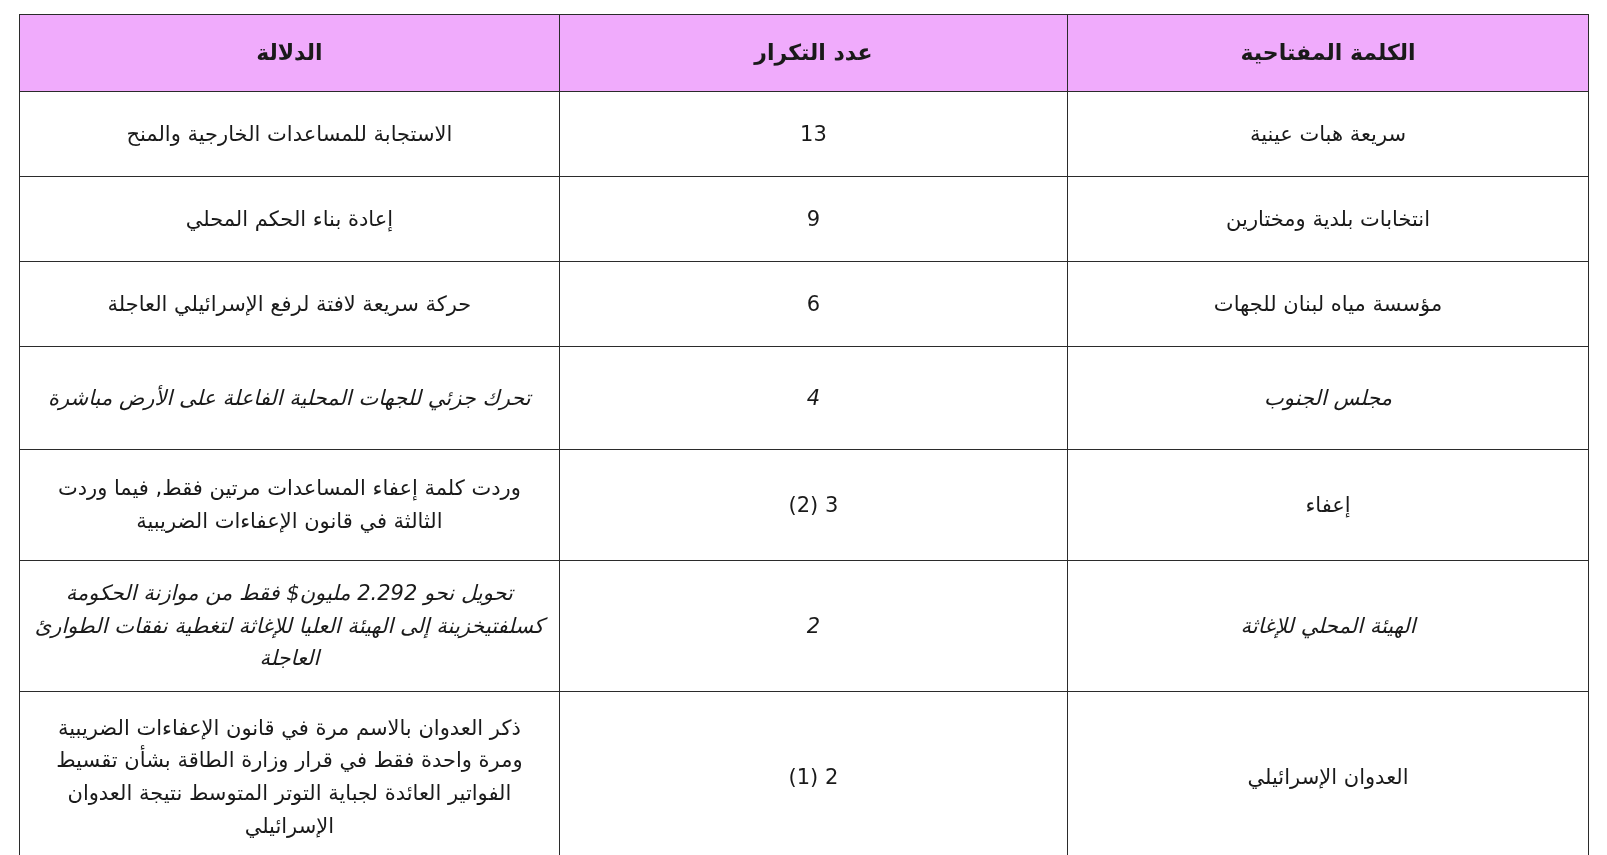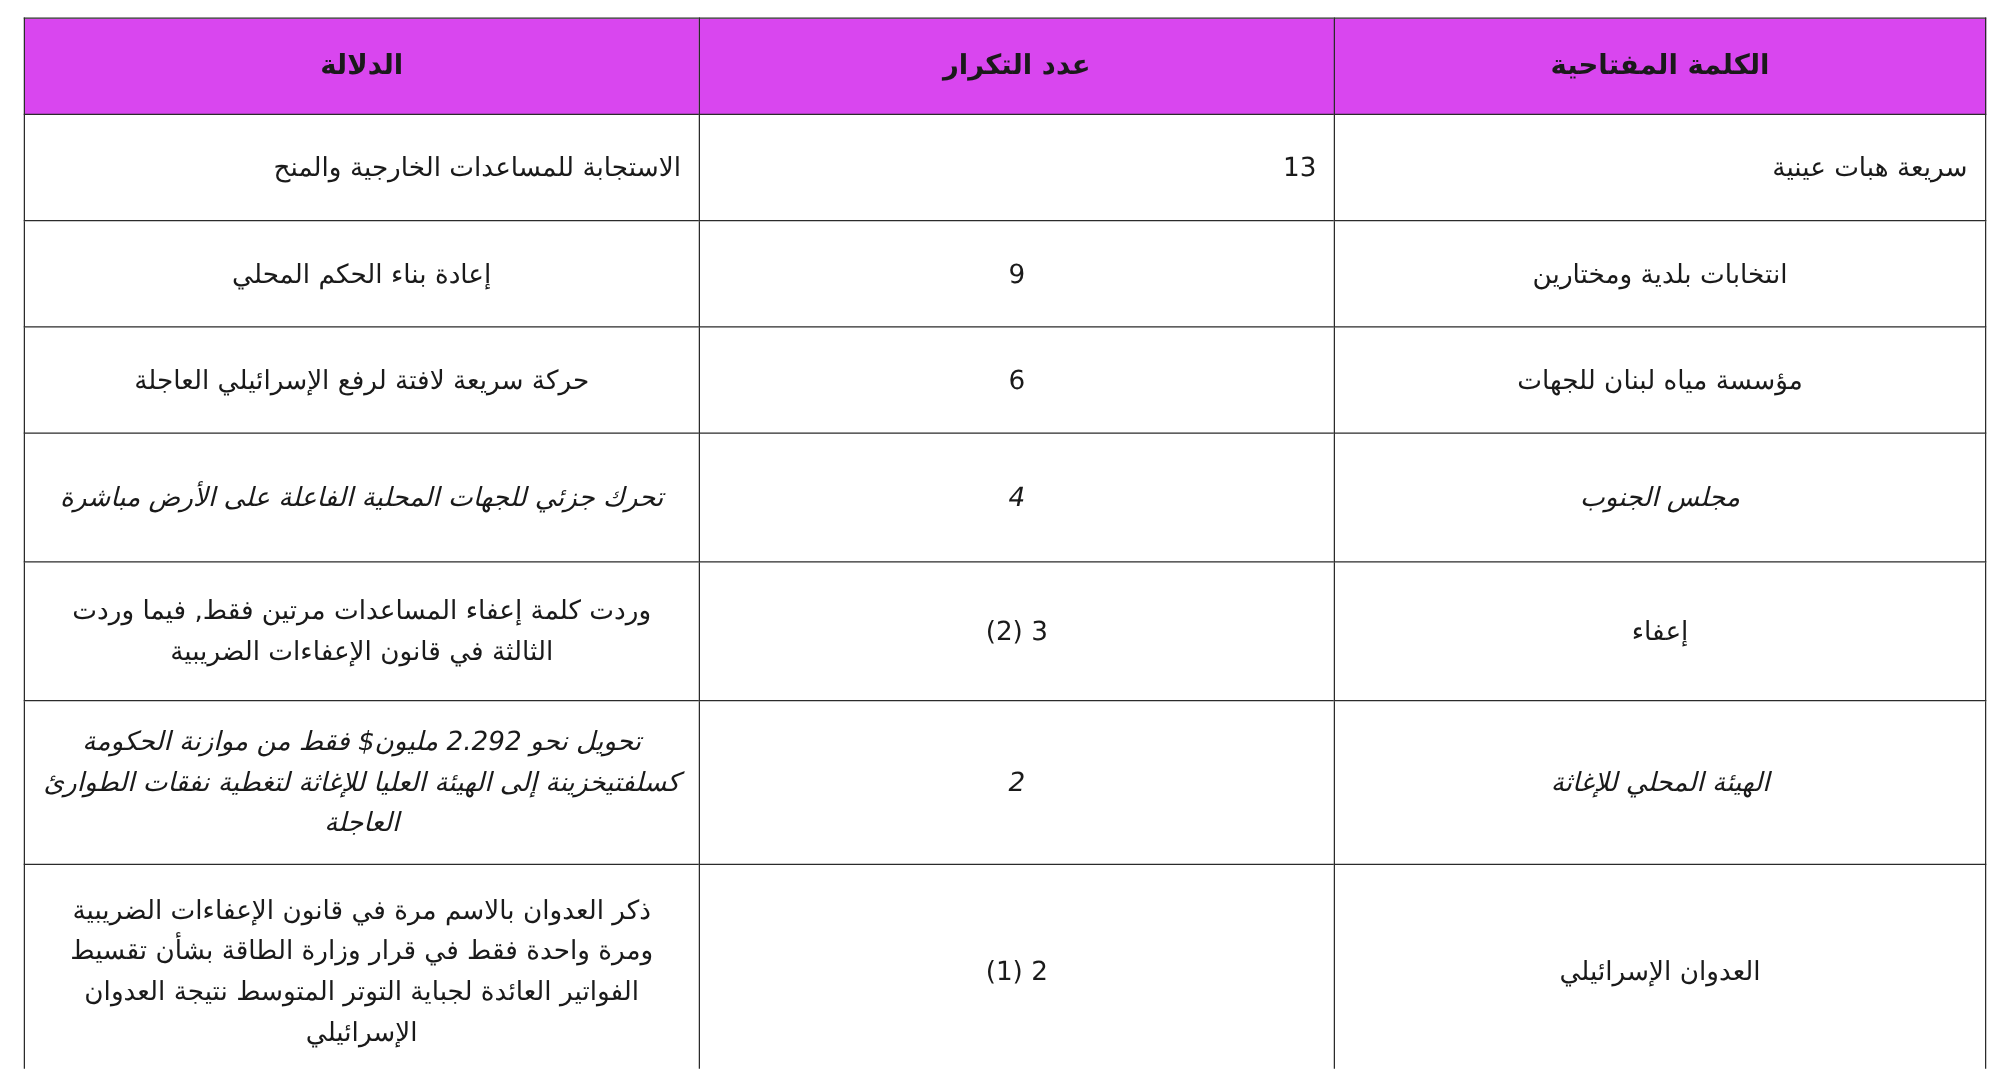--- a/index.html
+++ b/index.html
@@ -34,34 +34,34 @@
   table.keyword-table th,
   table.keyword-table td {
     border: 1px solid #2b2b2b;
     text-align: center;
     vertical-align: middle;
     padding: 10px 14px;
     font-size: 21px;
     line-height: 1.55;
   }
   table.keyword-table thead th {
-    background: #d946ef;
+    background: #f0abfc;
     font-weight: bold;
     font-size: 22px;
     height: 60px;
     padding: 8px 14px;
   }
   table.keyword-table td.cell-keyword,
   table.keyword-table td.cell-count {
     white-space: nowrap;
   }
   table.keyword-table td.cell-meaning {
     white-space: normal;
   }
-  tr.row-h1 td { height: 64px; text-align: right; }
+  tr.row-h1 td { height: 64px; }
   tr.row-h2 td { height: 64px; }
   tr.row-h3 td { height: 64px; }
   tr.row-h4 td { height: 82px; font-style: italic; }
   tr.row-h5 td { height: 90px; }
   tr.row-h6 td { height: 110px; font-style: italic; }
   tr.row-h7 td { height: 150px; }
 </style>
 </head>
 <body>
 

